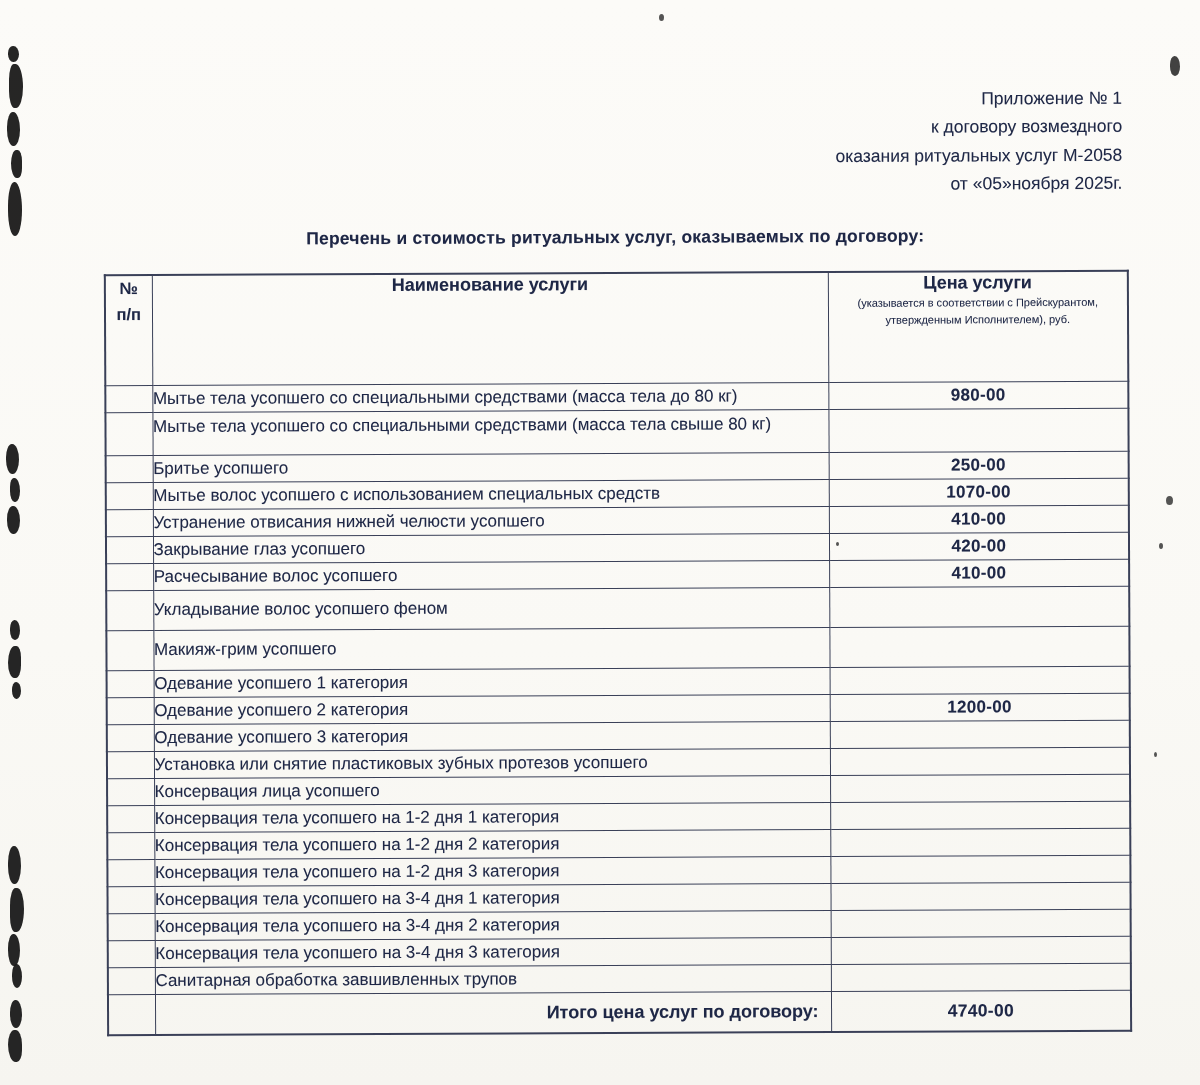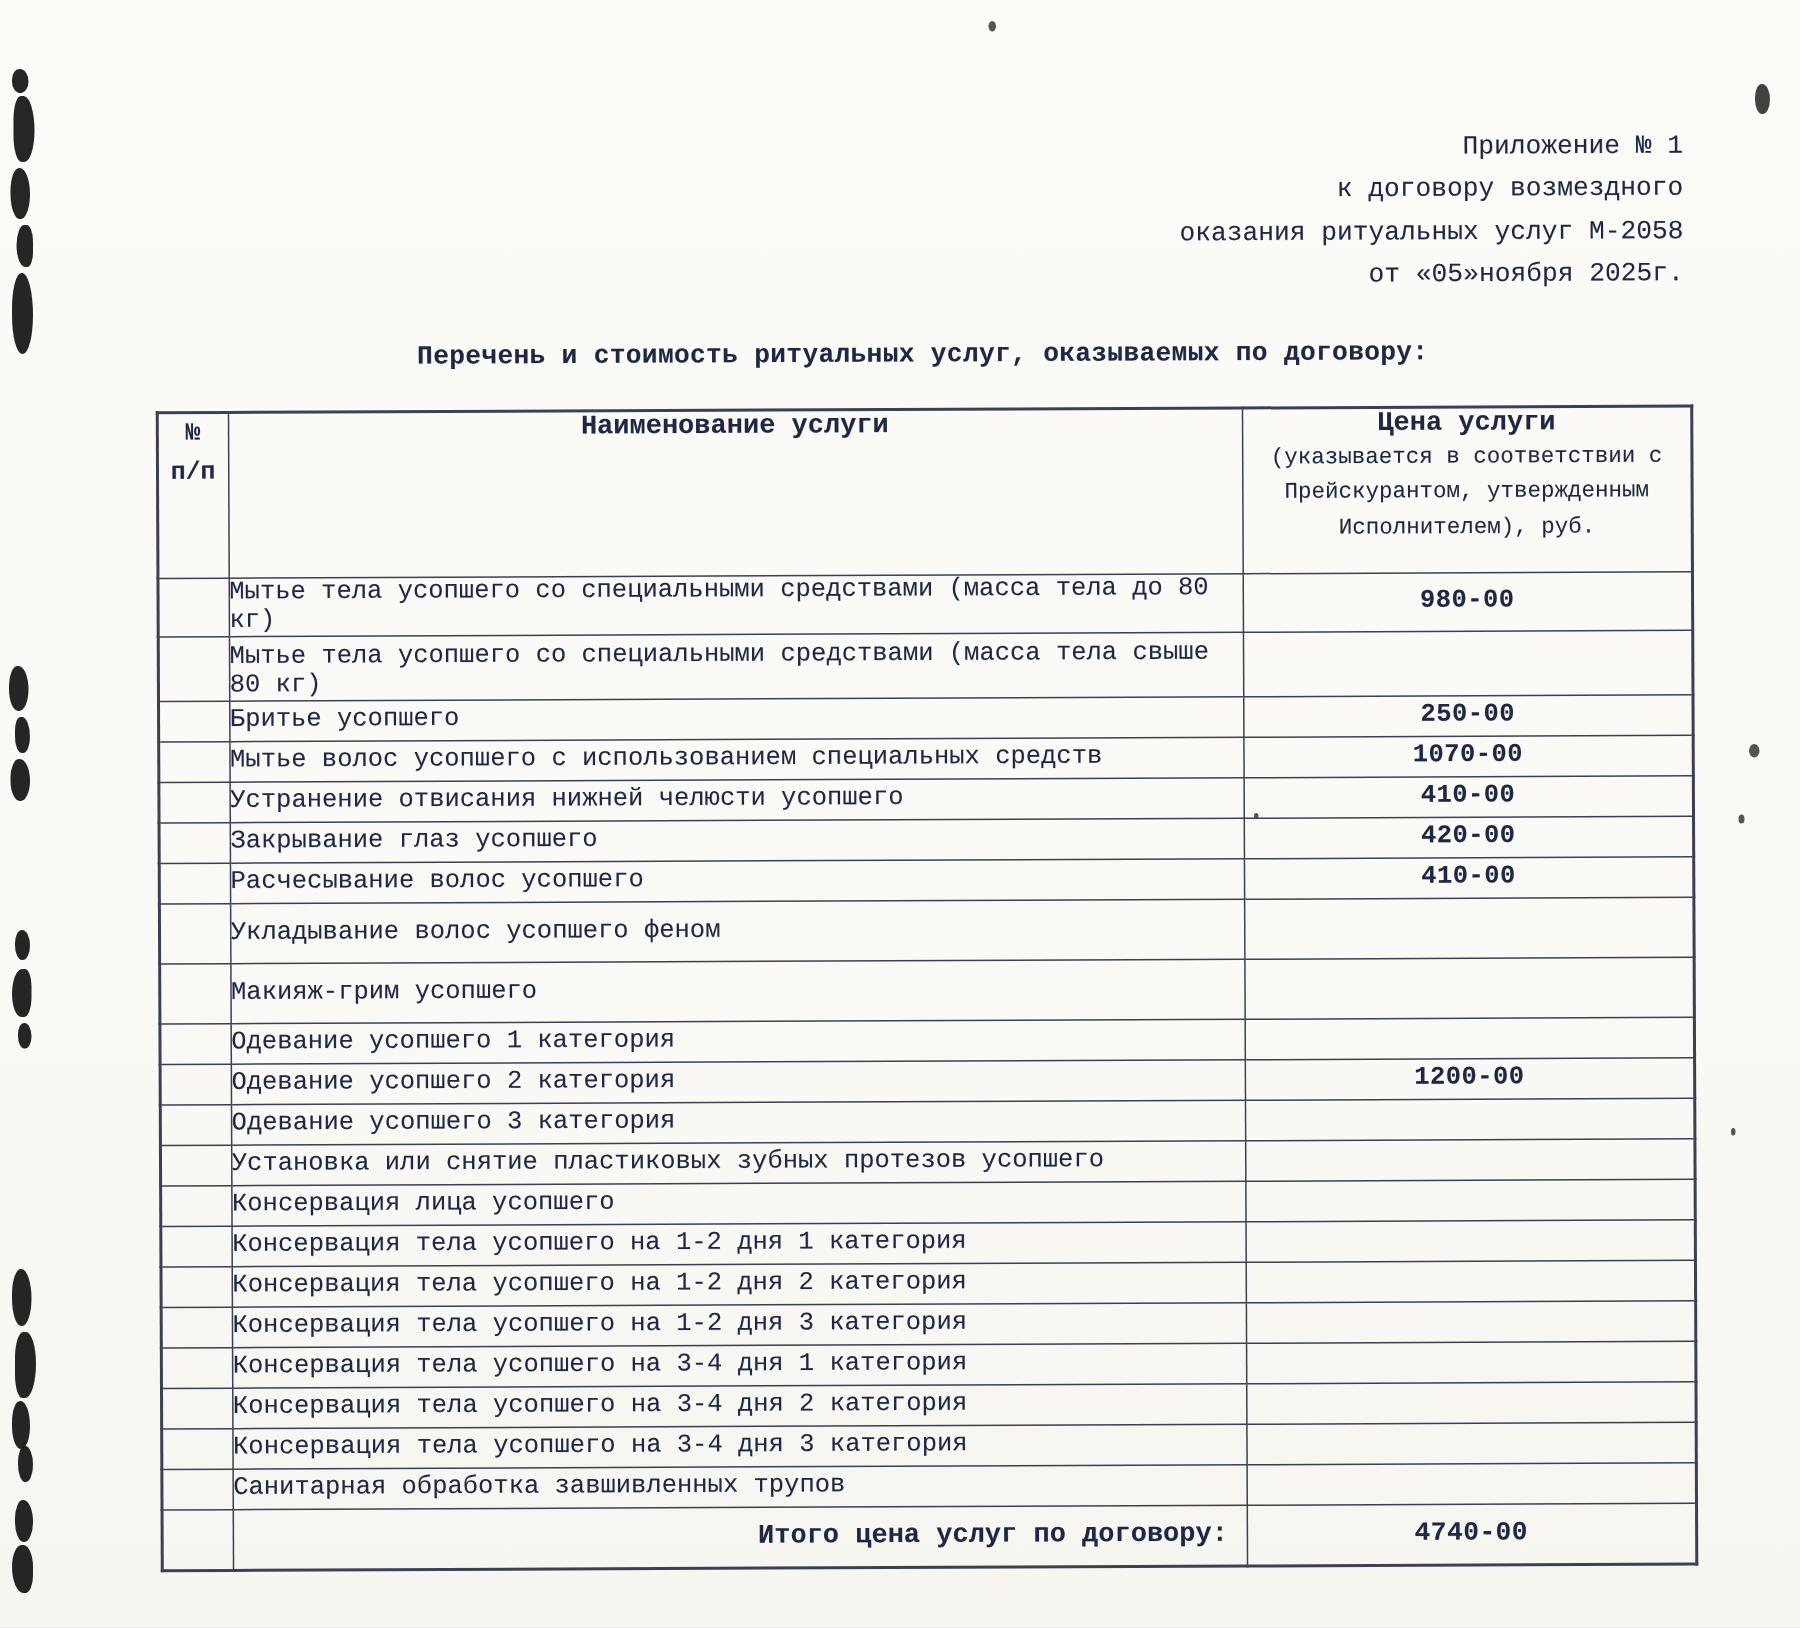--- a/index.html
+++ b/index.html
@@ -1,19 +1,19 @@
 <!DOCTYPE html>
 <html><head>
 <meta charset="utf-8">
 <style>
   html,body{margin:0;padding:0;background:#e8e6e0;}
   .page{
     position:relative;width:1200px;height:1085px;margin:0 auto;
     background:linear-gradient(180deg,#fcfbf8 0%,#faf9f5 60%,#f6f5f0 100%);
-    font-family:Liberation Mono, monospace;
+    font-family:Liberation Sans, sans-serif;
     color:#1e2746;overflow:hidden;
     text-shadow:0.2px 0.2px 0 rgba(30,40,70,.25);
   }
   .sheet{position:absolute;inset:0;transform:rotate(-0.25deg);}
   .header-block{
     position:absolute;top:86px;right:76px;text-align:right;
     font-size:17.5px;line-height:1.62;
   }
   .doc-title{
     position:absolute;top:227px;left:105px;width:1023px;
@@ -25,21 +25,21 @@
     border:2px solid #3a4058;
   }
   table.services td,table.services th{
     border:1.4px solid #3a4058;padding:0;overflow:hidden;
   }
   tr.head{height:110px;}
   .th-no{font-weight:bold;text-align:center;vertical-align:top;padding-top:4px;font-size:16.5px;line-height:1.55;}
   .th-name{font-weight:bold;text-align:center;vertical-align:top;padding-top:5px;font-size:18px;}
   .th-price{vertical-align:top;text-align:center;padding:4px 10px 0 10px;}
   .th-price .pt{font-weight:bold;font-size:18px;}
-  .th-price .ps{font-weight:normal;font-size:15px;line-height:1.55;margin-top:1px;}
+  .th-price .ps{font-weight:normal;font-size:11px;line-height:1.55;margin-top:1px;}
   tr.svc{height:27px;}
   tr.tall{height:40px;}
   tr.tall-top{height:43px;}
   tr.tall-top td{vertical-align:top;padding-top:4px;}
   .c-no{width:47px;}
   .c-name{text-align:left;padding:1px 6px 1px 9px;}
   .c-price{text-align:center;font-weight:bold;letter-spacing:.3px;}
   tr.total-row{height:41px;font-weight:bold;}
   tr.total-row .c-name{text-align:right;padding-right:12px;font-size:18px;}
   tr.total-row .c-price{font-size:17.5px;}

